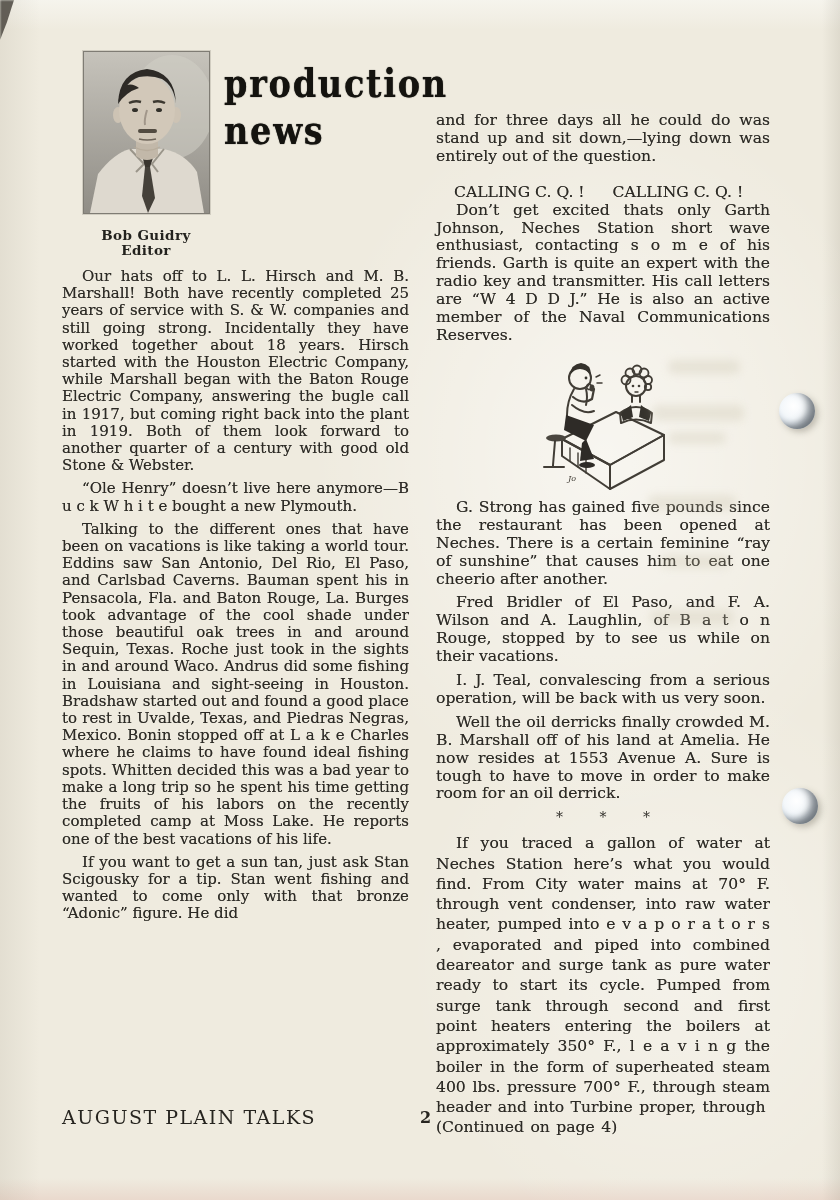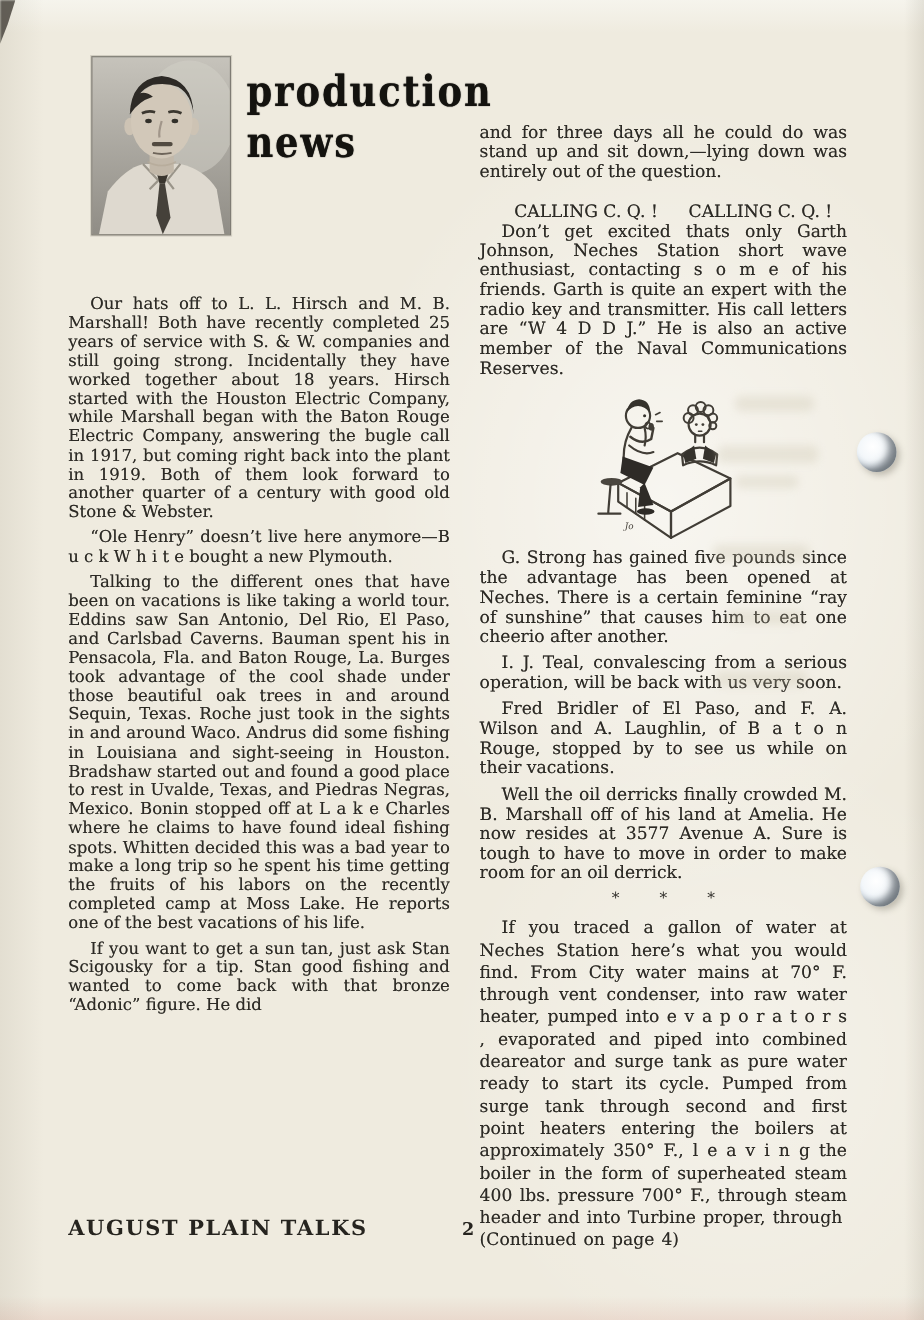--- a/index.html
+++ b/index.html
@@ -48,34 +48,34 @@
 
   
   .col { position:absolute; text-align:justify; color:#2c2a25; }
   .col-left  { left:62px;  top:268px; width:347px; font-size:15px; line-height:17.2px; }
   .col-right { left:436px; top:100px; width:334px; font-size:15.6px; line-height:17.9px; }
 
   p.para { text-indent:20px; margin-bottom:6px; text-align:justify;
            text-shadow:0 0 .3px rgba(44,42,37,.6); }
   p.no-indent { text-indent:0;margin-top:12px; }
 
-  .calling-row { display:flex; justify-content:center; padding-left:18px;
+  .calling-row { display:flex; justify-content:flex-start; padding-left:18px;
                  margin-top:18px; text-shadow:0 0 .3px rgba(44,42,37,.6);gap:28px; }
 
   .cartoon-box { position:relative; height:140px; margin:8px 0 6px; }
   .cartoon-box svg { position:absolute; left:104px; top:2px; }
 
   .stars { text-align:center; letter-spacing:16px; padding-left:16px; font-size:14px;
            margin:2px 0 6px; color:#33312c; }
 
   p.water { line-height:20.3px; word-spacing:1.5px; margin-bottom:16px; }
   .continued-note { display:block; text-indent:0; }
 
   
-  .footer-title { position:absolute; left:62px; top:1106px; font-weight:bold;
+  .footer-title { position:absolute; left:62px; top:1106px; font-weight:normal;
     font-size:19px; letter-spacing:1.5px; color:#26241f; }
   .page-num { position:absolute; left:420px; top:1108px; font-size:16px; font-weight:bold; color:#26241f; }
 
   
   .hole { position:absolute; width:36px; height:36px; border-radius:50%;
     background:radial-gradient(circle at 40% 36%, #ffffff 0%, #f3f7fa 40%, #e2eaf1 60%, #bcc8d2 78%, #93a0ab 95%);
     box-shadow:inset -7px -4px 7px rgba(62,66,72,.6), 3px 3px 6px rgba(130,126,114,.45);
   }
   .hole-1 { left:779px; top:393px; }
   .hole-2 { left:782px; top:788px; }
@@ -127,31 +127,35 @@
       <path d="M69,50 Q75,48 81,51" stroke="#3c3830" stroke-width="2.4" fill="none"></path>
       <ellipse cx="51" cy="58" rx="3" ry="2" fill="#32302a"></ellipse>
       <ellipse cx="75" cy="58" rx="3" ry="2" fill="#32302a"></ellipse>
 
       <path d="M63,58 Q60,68 61,73" stroke="#a1968a" stroke-width="2" fill="none"></path>
       <rect x="54" y="77" width="19" height="4" rx="2" fill="#524b41"></rect>
       <path d="M55,87 Q63,89 72,87" stroke="#6e655a" stroke-width="1.6" fill="none"></path>
       <path d="M50,95 Q63,102 76,95" stroke="#b3a897" stroke-width="1.4" fill="none" opacity=".7"></path>
     </svg>
   </div>
+  <div class="caption">
+    <div>Bob Guidry</div>
+    <div>Editor</div>
+  </div>
 
   <div class="masthead">
     <span class="line">production</span>
     <span class="line">news</span>
   </div>
 
   <div class="col col-left">
     <p class="para">Our hats off to L. L. Hirsch and M. B. Marshall! Both have recently completed 25 years of service with S. &amp; W. companies and still going strong. Incidentally they have worked together about 18 years. Hirsch started with the Houston Electric Company, while Marshall began with the Baton Rouge Electric Company, answering the bugle call in 1917, but coming right back into the plant in 1919. Both of them look forward to another quarter of a century with good old Stone &amp; Webster.</p>
     <p class="para">“Ole Henry” doesn’t live here anymore—B u c k  W h i t e bought a new Plymouth.</p>
     <p class="para">Talking to the different ones that have been on vacations is like taking a world tour. Eddins saw San Antonio, Del Rio, El Paso, and Carlsbad Caverns. Bauman spent his in Pensacola, Fla. and Baton Rouge, La. Burges took advantage of the cool shade under those beautiful oak trees in and around Sequin, Texas. Roche just took in the sights in and around Waco. Andrus did some fishing in Louisiana and sight-seeing in Houston. Bradshaw started out and found a good place to rest in Uvalde, Texas, and Piedras Negras, Mexico. Bonin stopped off at L a k e Charles where he claims to have found ideal fishing spots. Whitten decided this was a bad year to make a long trip so he spent his time getting the fruits of his labors on the recently completed camp at Moss Lake. He reports one of the best vacations of his life.</p>
-    <p class="para">If you want to get a sun tan, just ask Stan Scigousky for a tip. Stan good fishing and wanted to come back with that bronze “Adonic” figure. He did</p>
+    <p class="para">If you want to get a sun tan, just ask Stan Scigousky for a tip. Stan went fishing and wanted to come only with that bronze “Adonic” figure. He did</p>
   </div>
 
   <div class="col col-right">
     <p class="para no-indent">and for three days all he could do was stand up and sit down,—lying down was entirely out of the question.</p>
 
     <div class="calling-row">
       <span>CALLING C. Q. !</span>
       <span>CALLING C. Q. !</span>
     </div>
     <p class="para">Don’t get excited thats only Garth Johnson, Neches Station short wave enthusiast, contacting s o m e of his friends. Garth is quite an expert with the radio key and transmitter. His call letters are “W 4 D D J.” He is also an active member of the Naval Communications Reserves.</p>
@@ -196,24 +200,24 @@
           <path d="M95,37 L98,37" stroke-width="1.4"></path>
           <path d="M92,41 L92,47 M100,41 L100,47"></path>
           <path d="M80,58 Q96,46 112,58 L111,68 Q96,61 81,68 Z"></path>
           <path d="M81,58 L91,50 L93,62 L83,66 Z" fill="#35322c" stroke="none"></path>
           <path d="M111,58 L101,50 L99,62 L109,66 Z" fill="#35322c" stroke="none"></path>
         </g>
         <text x="28" y="126" font-size="8" font-style="italic" fill="#413d36">Jo</text>
       </svg>
     </div>
 
-    <p class="para">G. Strong has gained five pounds since the advantage has been opened at Neches. There is a certain feminine “ray of sunshine” that causes him to eat one cheerio after another.</p>
+    <p class="para">G. Strong has gained five pounds since the restaurant has been opened at Neches. There is a certain feminine “ray of sunshine” that causes him to eat one cheerio after another.</p>
+    <p class="para">Fred Bridler of El Paso, and F. A. Wilson and A. Laughlin, of B a t o n Rouge, stopped by to see us while on their vacations.</p>
     <p class="para">I. J. Teal, convalescing from a serious operation, will be back with us very soon.</p>
-    <p class="para">Fred Bridler of El Paso, and F. A. Wilson and A. Laughlin, of B a t o n Rouge, stopped by to see us while on their vacations.</p>
-    <p class="para">Well the oil derricks finally crowded M. B. Marshall off of his land at Amelia. He now resides at 3577 Avenue A.  Sure is tough to have to move in order to make room for an oil derrick.</p>
+    <p class="para">Well the oil derricks finally crowded M. B. Marshall off of his land at Amelia. He now resides at 1553 Avenue A.  Sure is tough to have to move in order to make room for an oil derrick.</p>
 
     <div class="stars">* * *</div>
 
     <p class="para water">
       <span>If you traced a gallon of water at Neches Station here’s what you would find. From City water mains at 70° F. through vent condenser, into raw water heater, pumped into e v a p o r a t o r s , evaporated and piped into combined deareator and surge tank as pure water ready to start its cycle.  Pumped from surge tank through second and first point heaters entering the boilers at approximately 350° F., l e a v i n g the boiler in the form of superheated steam 400 lbs. pressure 700° F., through steam header and into Turbine proper, through</span>
       <span class="continued-note">(Continued on page 4)</span>
     </p>
   </div>
 
   <div class="footer-title">AUGUST PLAIN TALKS</div>

